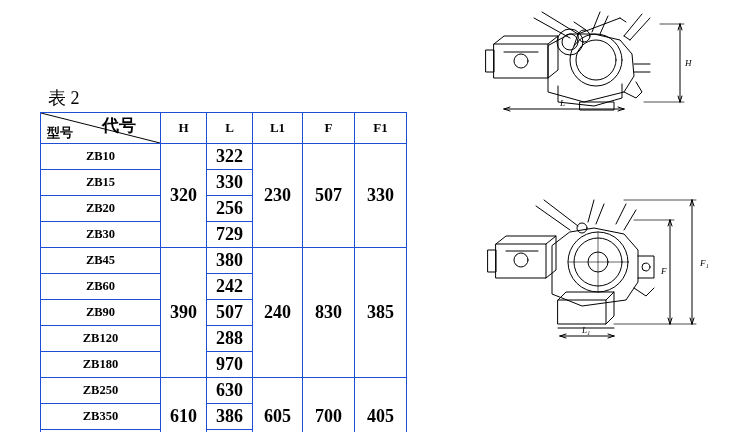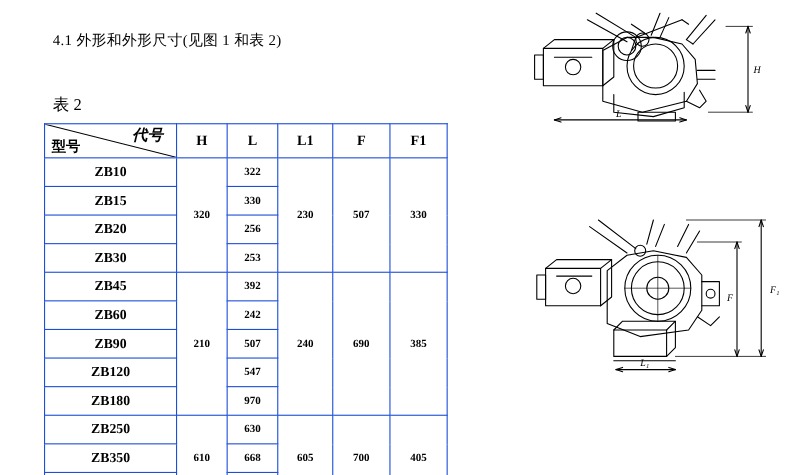--- a/index.html
+++ b/index.html
@@ -24,21 +24,21 @@
     left: 48px;
     top: 28px;
     font-size: 13.5px;
     letter-spacing: 0.3px;
     white-space: nowrap;
   }
   .table-caption {
     position: absolute;
     left: 48px;
     top: 86px;
-    font-size: 15px;
+    font-size: 18px;
   }
 
   
   .spec-table {
     position: absolute;
     left: 40px;
     top: 112px;
     border-collapse: collapse;
     table-layout: fixed;
     font-size: 12.5px;
@@ -74,53 +74,51 @@
   }
   .model-head .lbl-left {
     position: absolute;
     left: 6px;
     bottom: 1px;
     font-size: 13px;
     font-weight: bold;
   }
   .model-head .lbl-right {
     position: absolute;
-    right: 12px;
+    right: 24px;
     top: 1px;
-    font-size: 14px;
+    font-size: 17px;
     font-weight: bold;
-    font-style: italic;
   }
   .model-cell {
     height: 25px;
     text-align: left;
     padding-left: 12px;
     font-size: 12.5px;
     margin-left: 41px;
   }
   .val-cell {
     height: 25px;
-    font-size: 10px;
+    font-size: 18px;
     margin-left: 45px;
   }
 
   
   .drawing {
     position: absolute;
   }
   .drawing svg { display: block; }
   #drawing-top { left: 474px; top: 6px; }
   #drawing-bottom { left: 474px; top: 196px; }
 </style>
 </head>
 <body>
 
 <div class="page">
 
-  <div class="section-title">4.1  外形和外形尺寸(见图 1 和表 2)</div>
 
   <div class="table-caption">表 2</div>
 
   <table class="spec-table">
     <colgroup>
       <col class="col-model">
         <col class="col-h">
         <col class="col-l">
         <col class="col-l1">
         <col class="col-f">
@@ -155,59 +153,59 @@
       <tr>
         <td class="model-cell">ZB15</td>
         <td class="val-cell">330</td>
       </tr>
       <tr>
         <td class="model-cell">ZB20</td>
         <td class="val-cell">256</td>
       </tr>
       <tr>
         <td class="model-cell">ZB30</td>
-        <td class="val-cell">253</td>
+        <td class="val-cell">729</td>
       </tr>
 
       <tr>
         <td class="model-cell">ZB45</td>
-        <td class="val-cell" rowspan="5">210</td>
-        <td class="val-cell">392</td>
+        <td class="val-cell" rowspan="5">390</td>
+        <td class="val-cell">380</td>
         <td class="val-cell" rowspan="5">240</td>
-        <td class="val-cell" rowspan="5">690</td>
+        <td class="val-cell" rowspan="5">830</td>
         <td class="val-cell" rowspan="5">385</td>
       </tr>
       <tr>
         <td class="model-cell">ZB60</td>
         <td class="val-cell">242</td>
       </tr>
       <tr>
         <td class="model-cell">ZB90</td>
         <td class="val-cell">507</td>
       </tr>
       <tr>
         <td class="model-cell">ZB120</td>
-        <td class="val-cell">547</td>
+        <td class="val-cell">288</td>
       </tr>
       <tr>
         <td class="model-cell">ZB180</td>
         <td class="val-cell">970</td>
       </tr>
 
       <tr>
         <td class="model-cell">ZB250</td>
         <td class="val-cell" rowspan="3">610</td>
         <td class="val-cell">630</td>
         <td class="val-cell" rowspan="3">605</td>
         <td class="val-cell" rowspan="3">700</td>
         <td class="val-cell" rowspan="3">405</td>
       </tr>
       <tr>
         <td class="model-cell">ZB350</td>
-        <td class="val-cell">668</td>
+        <td class="val-cell">386</td>
       </tr>
       <tr>
         <td class="model-cell">ZB500</td>
         <td class="val-cell">915</td>
       </tr>
     </tbody>
   </table>
 
   <div class="drawing" id="drawing-top">
     <svg width="250" height="110" viewBox="0 0 250 110">

